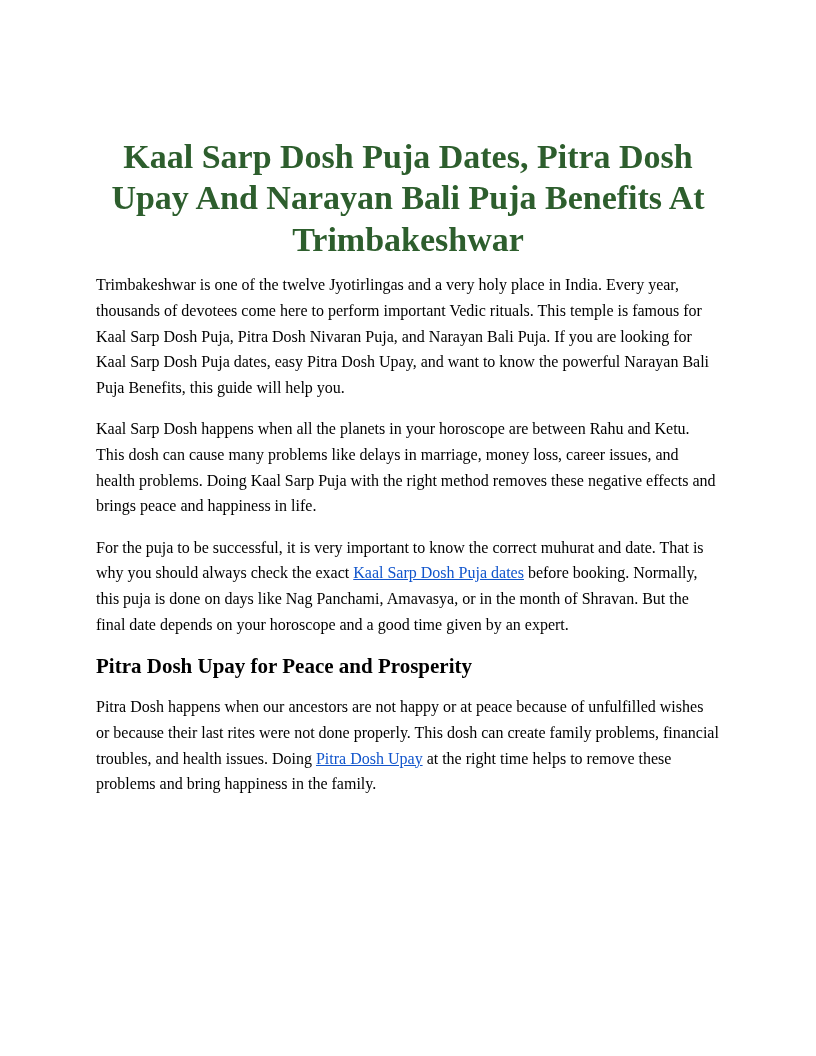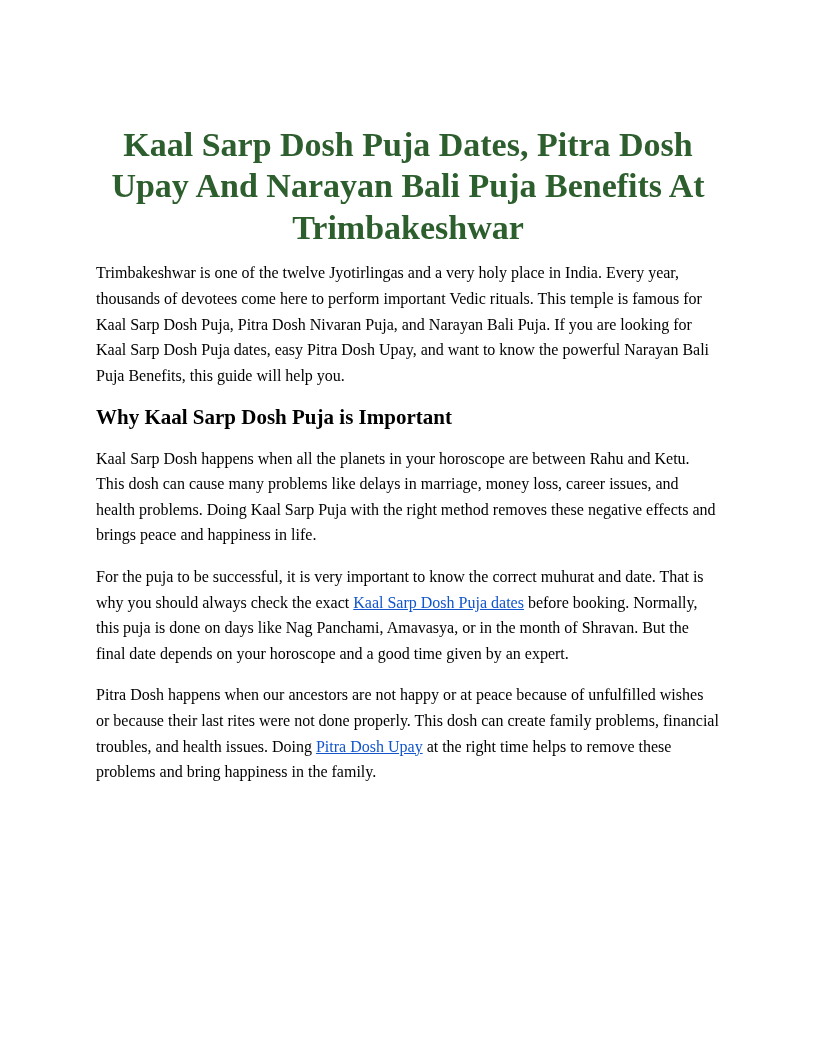--- a/index.html
+++ b/index.html
@@ -4,21 +4,21 @@
 <style>
   html, body {
     margin: 0;
     padding: 0;
     background: #ffffff;
   }
   .page {
     position: relative;
     width: 816px;
     height: 788px;
-    margin: 4px auto;
+    margin: 16px auto;
     box-sizing: border-box;
     padding: 120px 96px 96px 96px;
     background: var(--page-bg, #ffffff);
     font-family: "Liberation Serif", serif;
     font-size: 16px;
     line-height: 1.6;
     color: var(--body-color, #000000);
     overflow: hidden;
   }
   .doc-title {
@@ -48,23 +48,23 @@
 </style>
 </head>
 <body>
 
 <div class="page">
 
   <h1 class="doc-title">Kaal Sarp Dosh Puja Dates, Pitra Dosh Upay And Narayan Bali Puja Benefits At Trimbakeshwar</h1>
 
   <p class="body-paragraph">Trimbakeshwar is one of the twelve Jyotirlingas and a very holy place in India. Every year, thousands of devotees come here to perform important Vedic rituals. This temple is famous for Kaal Sarp Dosh Puja, Pitra Dosh Nivaran Puja, and Narayan Bali Puja. If you are looking for Kaal Sarp Dosh Puja dates, easy Pitra Dosh Upay, and want to know the powerful Narayan Bali Puja Benefits, this guide will help you.</p>
 
-  <h2 class="section-heading">Why Kaal Sarp Dosh Puja is Important</h2>
 
   <p class="body-paragraph">Kaal Sarp Dosh happens when all the planets in your horoscope are between Rahu and Ketu. This dosh can cause many problems like delays in marriage, money loss, career issues, and health problems. Doing Kaal Sarp Puja with the right method removes these negative effects and brings peace and happiness in life.</p>
 
   <p class="body-paragraph"><span>For the puja to be successful, it is very important to know the correct muhurat and date. That is why you should always check the exact </span><a href="#" class="doc-link">Kaal Sarp Dosh Puja dates</a><span> before booking. Normally, this puja is done on days like Nag Panchami, Amavasya, or in the month of Shravan. But the final date depends on your horoscope and a good time given by an expert.</span></p>
 
+  <h2 class="section-heading">Pitra Dosh Upay for Peace and Prosperity</h2>
 
   <p class="body-paragraph"><span>Pitra Dosh happens when our ancestors are not happy or at peace because of unfulfilled wishes or because their last rites were not done properly. This dosh can create family problems, financial troubles, and health issues. Doing </span><a href="#" class="doc-link">Pitra Dosh Upay</a><span> at the right time helps to remove these problems and bring happiness in the family.</span></p>
 
 
 </div>
 
 </body></html>

